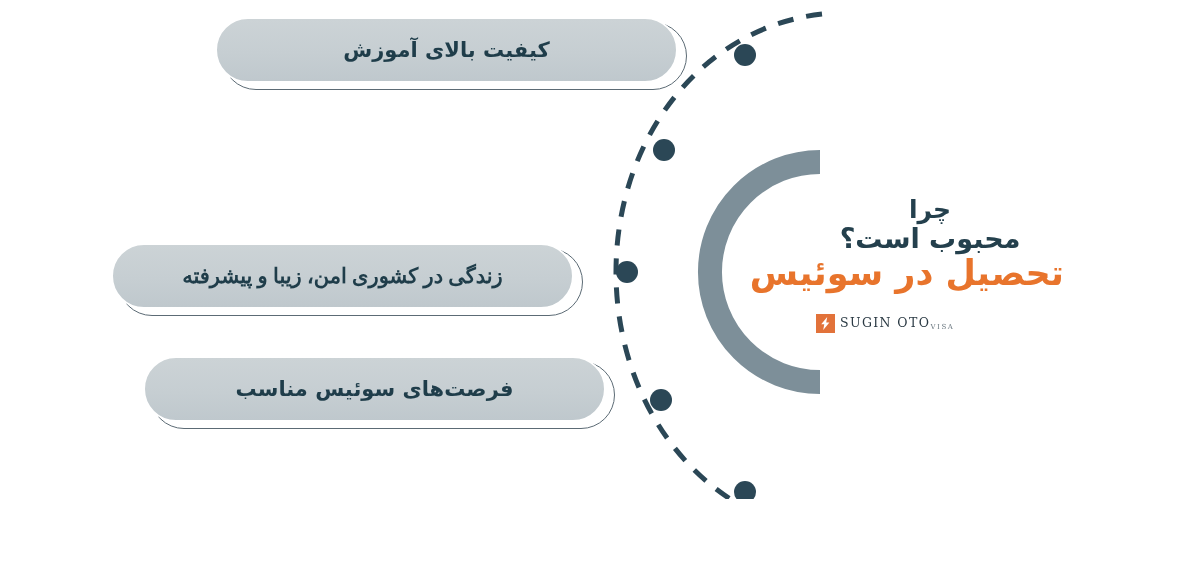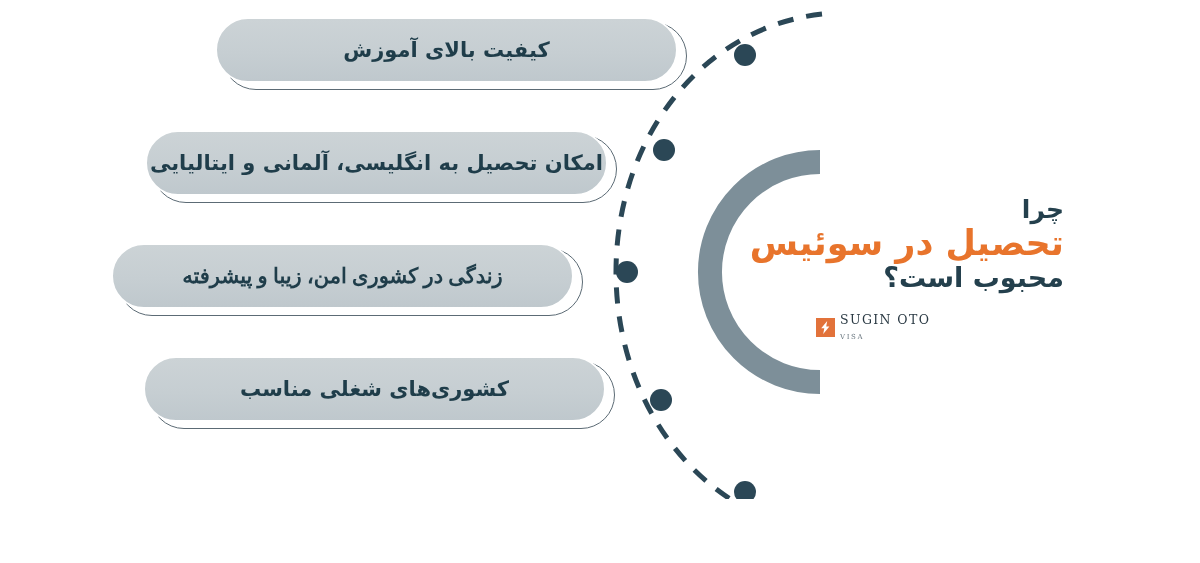--- a/index.html
+++ b/index.html
@@ -70,20 +70,21 @@
     width: 268px;
     text-align: right;
     direction: rtl;
   }
   .title-line {
     direction: rtl;
     unicode-bidi: bidi-override;
     font-weight: bold;
     line-height: 1.12;
     white-space: nowrap;
+    text-align: center;
   }
   .title-small {
     font-size: 25px;
     color: #24404d;
   }
   .title-big {
     font-size: 35px;
     color: #e8742c;
     letter-spacing: -0.5px;
   }
@@ -105,21 +106,21 @@
     width: 19px;
     height: 19px;
     background: #e2723a;
     display: flex;
     align-items: center;
     justify-content: center;
     flex: none;
   }
   #logo-text {
     display: flex;
-    flex-direction: column;
+    flex-direction: row;
     line-height: 1;
   }
   .logo-name {
     font-family: "DejaVu Serif", "Liberation Serif", serif;
     font-size: 12.5px;
     letter-spacing: 1.4px;
     color: #2b3a44;
   }
   .logo-sub {
     font-family: "DejaVu Serif", "Liberation Serif", serif;
@@ -146,43 +147,38 @@
     <circle cx="661" cy="400" r="11" fill="#2b4756"></circle>
     <circle cx="745" cy="492" r="11" fill="#2b4756"></circle>
   </svg>
 
   <div class="feature-box" id="fb1" style="left: 222px; top: 22px; width: 465px; height: 68px;">
     <div class="feature-inner">
       <div class="feature-label">کیفیت بالای آموزش</div>
     </div>
   </div>
 
-  <div class="feature-box" id="fb2" style="left: 152px; top: 135px; width: 465px; height: 68px;">
-    <div class="feature-inner">
-      <div class="feature-label">امکان تحصیل به انگلیسی، آلمانی و ایتالیایی</div>
-    </div>
-  </div>
 
   <div class="feature-box" id="fb3" style="left: 118px; top: 248px; width: 465px; height: 68px; font-family: Liberation Serif, serif;">
     <div class="feature-inner">
       <div class="feature-label">زندگی در کشوری امن، زیبا و پیشرفته</div>
     </div>
   </div>
 
   <div class="feature-box" id="fb4" style="left: 150px; top: 361px; width: 465px; height: 68px;">
     <div class="feature-inner">
-      <div class="feature-label">کشوری‌های شغلی مناسب</div>
+      <div class="feature-label">فرصت‌های سوئیس مناسب</div>
     </div>
   </div>
 
 
   <div id="right-panel">
     <div class="title-line title-small">چرا</div>
+    <div class="title-line title-mid">محبوب است؟</div>
     <div class="title-line title-big">تحصیل در سوئیس</div>
-    <div class="title-line title-mid">محبوب است؟</div>
   </div>
 
   <div id="logo">
     <div id="logo-mark">
       <svg width="11" height="13" viewBox="0 0 11 13">
         <path d="M7.2 0 L1.2 7.2 L4.3 7.2 L3.2 13 L9.4 5.6 L6.2 5.6 Z" fill="#ffffff"></path>
       </svg>
     </div>
     <div id="logo-text">
       <span class="logo-name">SUGIN OTO</span>

